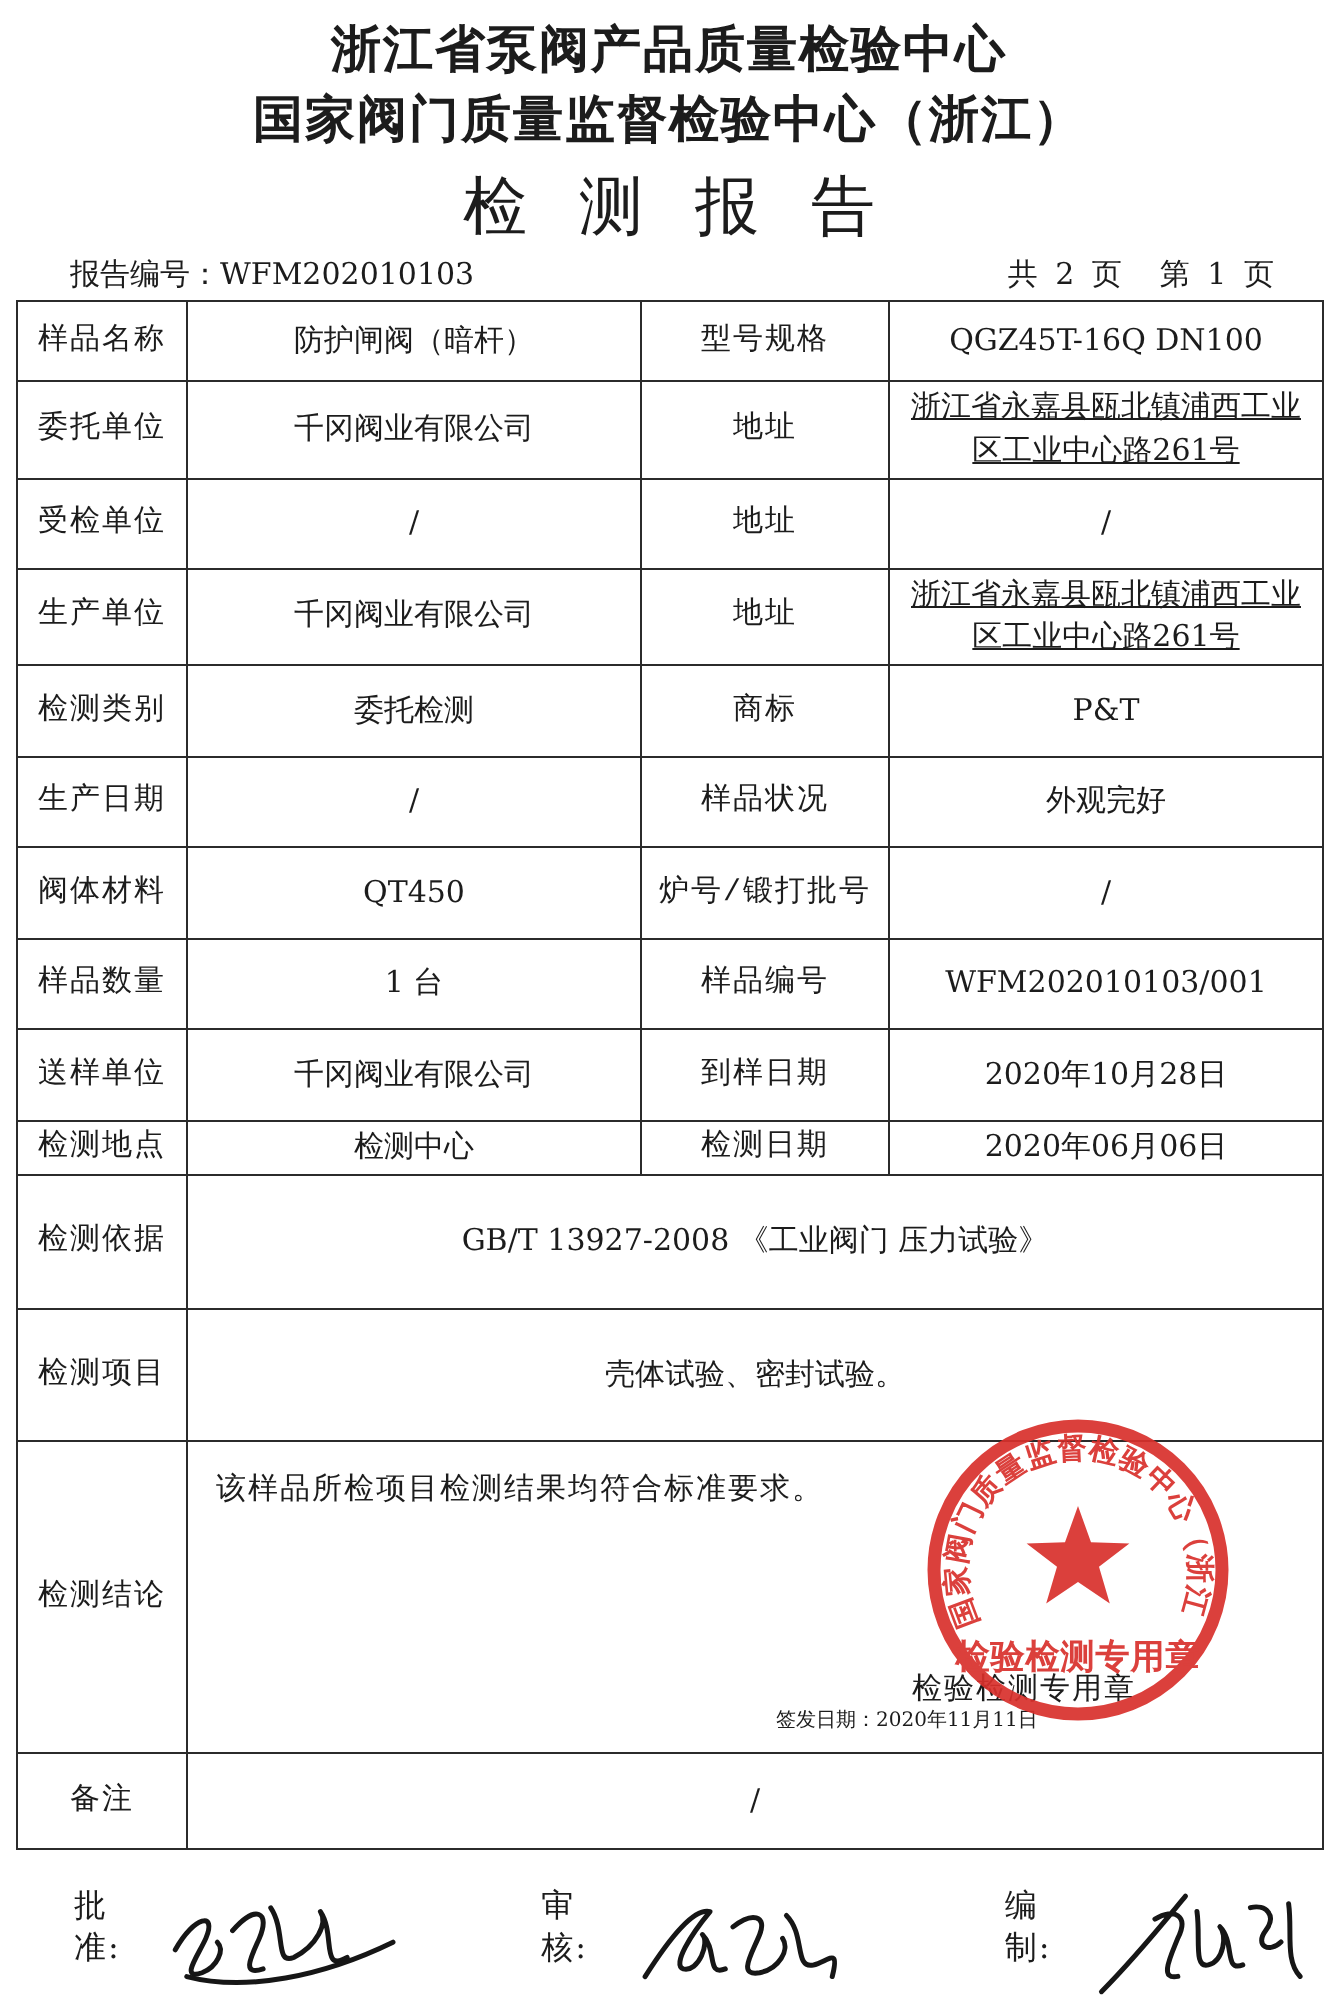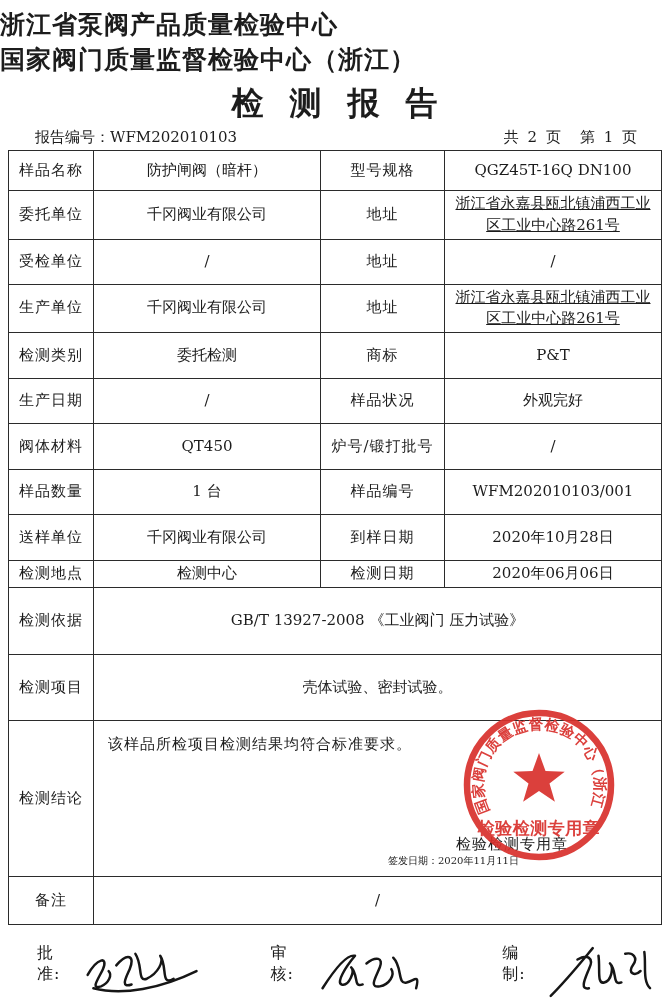--- a/index.html
+++ b/index.html
@@ -7,42 +7,42 @@
   body {
     width:669px; height:1000px;
     font-family:"DejaVu Serif","Liberation Serif",serif;
     color:#1c1c1c;
     position:relative;
     overflow:hidden;
   }
   .page { width:669px; height:1000px; padding-top:8px; }
 
   
-  .hdr-line { text-align:left; font-weight:bold; letter-spacing:1px; }
+  .hdr-line { text-align:center; font-weight:bold; letter-spacing:1px; }
   .hdr-line1 { font-size:25px; line-height:34px; }
   .hdr-line2 { font-size:25px; line-height:36px; }
-  .report-title { text-align:center; font-size:32px; font-weight:bold;
+  .report-title { text-align:center; font-size:32px; font-weight:normal;
     letter-spacing:26px; text-indent:26px; line-height:42px; margin-top:4px; }
 
   .meta-row { display:flex; justify-content:space-between;
     padding:0 30px 0 35px; margin-top:2px; font-size:15px; line-height:22px;align-items:flex-end; }
   .meta-right { letter-spacing:2px; }
 
   
   table.info {
     border-collapse:collapse; table-layout:fixed;
     width:653px; margin:2px 8px 0 8px;
   }
   table.info td {
     border:1.5px solid #2b2b2b;
     font-size:15px; text-align:center; vertical-align:middle;
     padding:2px 4px; line-height:1.45;
     overflow:visible;
   }
-  td.lbl { letter-spacing:1px; }
+  td.lbl { letter-spacing:1px;font-family:Liberation Mono, monospace; }
   td.addr { font-size:14px; padding:2px 10px;text-decoration:underline; }
   td.tl { text-align:left; vertical-align:top; padding:10px 6px 4px 14px; }
   .concl-wrap { position:relative; width:100%; height:100%; min-height:150px; }
   .concl-text { position:absolute; left:14px; top:10px; font-size:15px; letter-spacing:1px; }
   .stamp-caption { position:absolute; left:362px; top:110px; font-size:15px;
     letter-spacing:1px; z-index:1; }
   .issue-date { position:absolute; left:294px; top:130px; font-size:10px; z-index:1; }
   .stamp-box { position:absolute; left:366px; top:-18px; width:158px; height:158px;
     z-index:2; opacity:0.92; pointer-events:none; }
 

